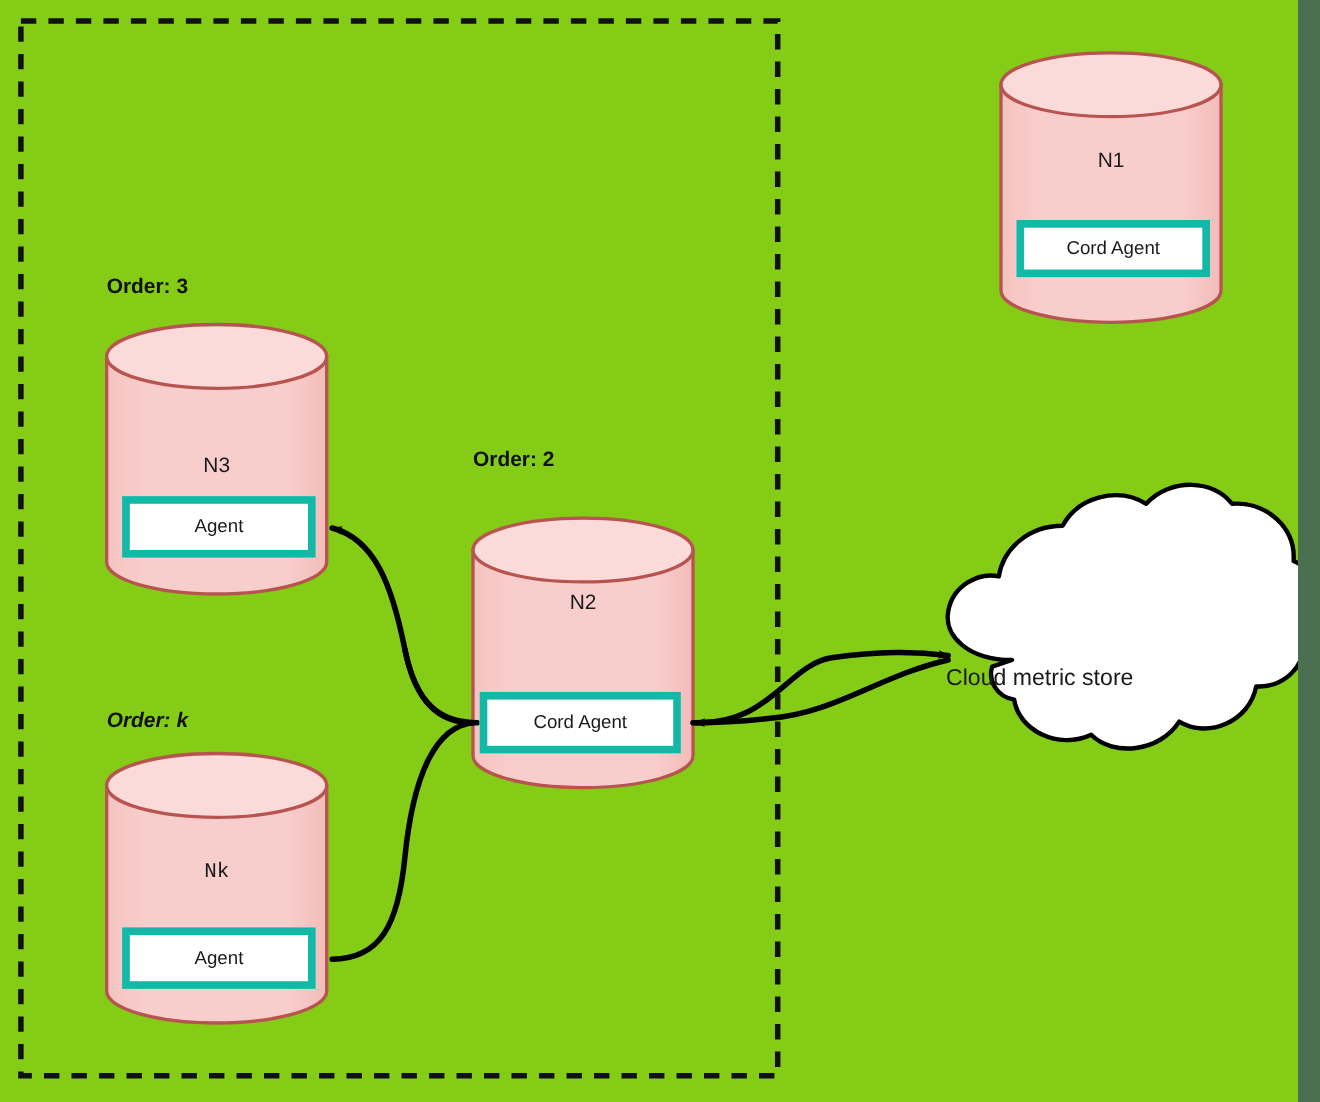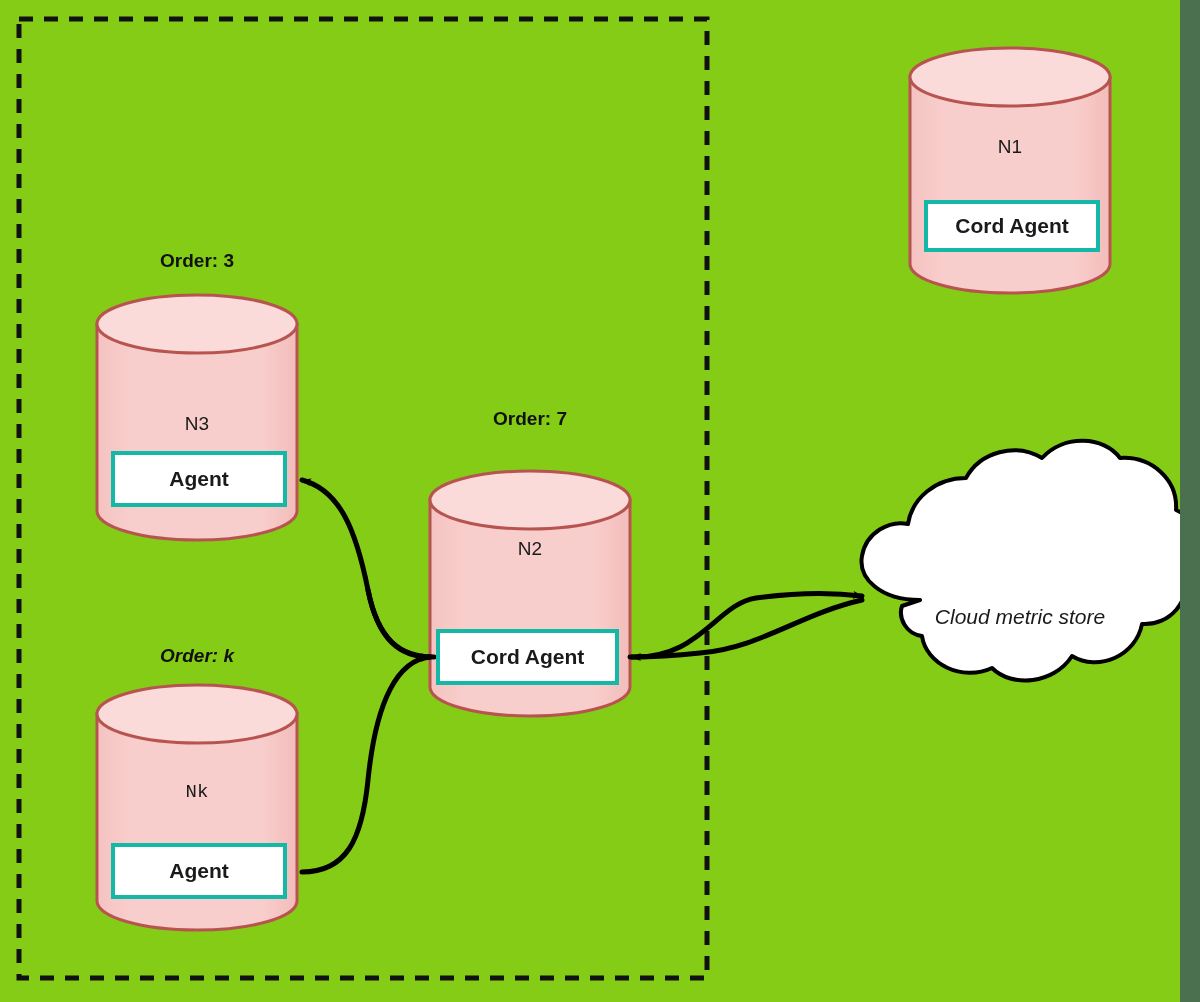--- a/index.html
+++ b/index.html
@@ -31,45 +31,42 @@
     text-align: center;
     white-space: nowrap;
     pointer-events: none;
   }
   .order-label {
     position: absolute;
     color: #111111;
     font-family: "Liberation Sans", sans-serif;
     font-size: 19px;
     font-weight: bold;
-    text-align: center;
+    text-align: left;
     white-space: nowrap;
   }
   .agent-box {
     position: absolute;
     background: #ffffff;
-    border: 4px solid #14b8a6;
+    border: 7px solid #14b8a6;
     box-sizing: border-box;
     display: flex;
     align-items: center;
     justify-content: center;
     color: #1a1a1a;
     font-family: "Liberation Sans", sans-serif;
-    font-size: 21px;
-    font-weight: bold;
+    font-size: 17px;
   }
   .cloud-label {
     position: absolute;
     color: #1a1a1a;
     font-family: "Liberation Sans", sans-serif;
     font-size: 21px;
-    text-align: center;
     white-space: nowrap;
     pointer-events: none;
-    font-style: italic;
   }
 </style>
 </head>
 <body>
 
 <div id="canvas">
 
   <svg id="svg-layer" viewBox="0 0 1200 1002">
     <defs>
       <marker id="arrowhead" markerWidth="10" markerHeight="8" refX="9" refY="4" orient="auto" markerUnits="userSpaceOnUse">
@@ -134,21 +131,21 @@
     <path d="M862,600 C 800,614 760,648 700,653 C 672,656 652,657 632,657" fill="none" stroke="#000000" stroke-width="5" stroke-linecap="round" marker-end="url(#arrowhead)"></path>
   </svg>
 
   <div class="node-label" style="left:910px; top:136px; width:200px;">N1</div>
   <div class="agent-box" style="left:924px; top:200px; width:176px; height:52px;">Cord Agent</div>
 
   <div class="order-label" style="left:97px; top:250px; width:200px;">Order: 3</div>
   <div class="node-label" style="left:97px; top:413px; width:200px;">N3</div>
   <div class="agent-box" style="left:111px; top:451px; width:176px; height:56px;">Agent</div>
 
-  <div class="order-label" style="left:430px; top:408px; width:200px;">Order: 7</div>
+  <div class="order-label" style="left:430px; top:408px; width:200px;">Order: 2</div>
   <div class="node-label" style="left:430px; top:538px; width:200px;">N2</div>
   <div class="agent-box" style="left:436px; top:629px; width:183px; height:56px;">Cord Agent</div>
 
   <div class="order-label" style="left:97px; top:645px; width:200px;font-style:italic;">Order: k</div>
   <div class="node-label" style="left:97px; top:781px; width:200px;font-family:Liberation Mono, monospace;">Nk</div>
   <div class="agent-box" style="left:111px; top:843px; width:176px; height:56px;">Agent</div>
 
   <div class="cloud-label" style="left:860px; top:605px; width:320px;">Cloud metric store</div>
 
 </div>

